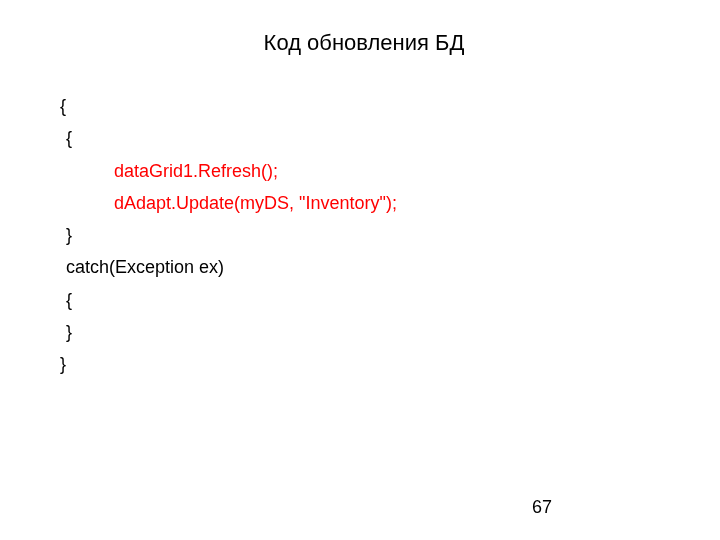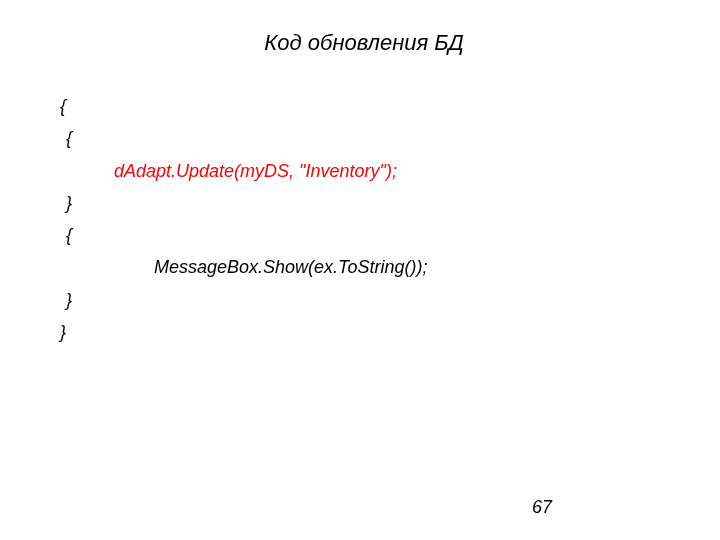--- a/index.html
+++ b/index.html
@@ -1,15 +1,15 @@
 <!DOCTYPE html>
 <html><head>
   <meta charset="utf-8">
   <style>
-    * { margin: 0; padding: 4px; box-sizing: border-box; font-style: italic; }
+    * { margin: 0; padding: 4px; box-sizing: border-box; }
     body {
       width: 720px;
       height: 540px;
       background: #fff;
       font-family: Arial, Helvetica, sans-serif;
       color: #000;
       position: relative;
     }
     .title {
       text-align: center;
@@ -40,21 +40,22 @@
     }
   </style>
 </head>
 <body>
 
 <div class="title">Код обновления БД</div>
 
 <div class="code-block">
   <div class="code-line">{</div>
   <div class="code-line ind1">{</div>
+  <div class="code-line ind2 red">dataGrid1.Refresh();</div>
   <div class="code-line ind2 red">dAdapt.Update(myDS, "Inventory");</div>
   <div class="code-line ind1">}</div>
+  <div class="code-line ind1">catch(Exception ex)</div>
   <div class="code-line ind1">{</div>
-  <div class="code-line ind3">MessageBox.Show(ex.ToString());</div>
   <div class="code-line ind1">}</div>
   <div class="code-line">}</div>
 </div>
 
 <div class="page-number">67</div>
 
 </body></html>

